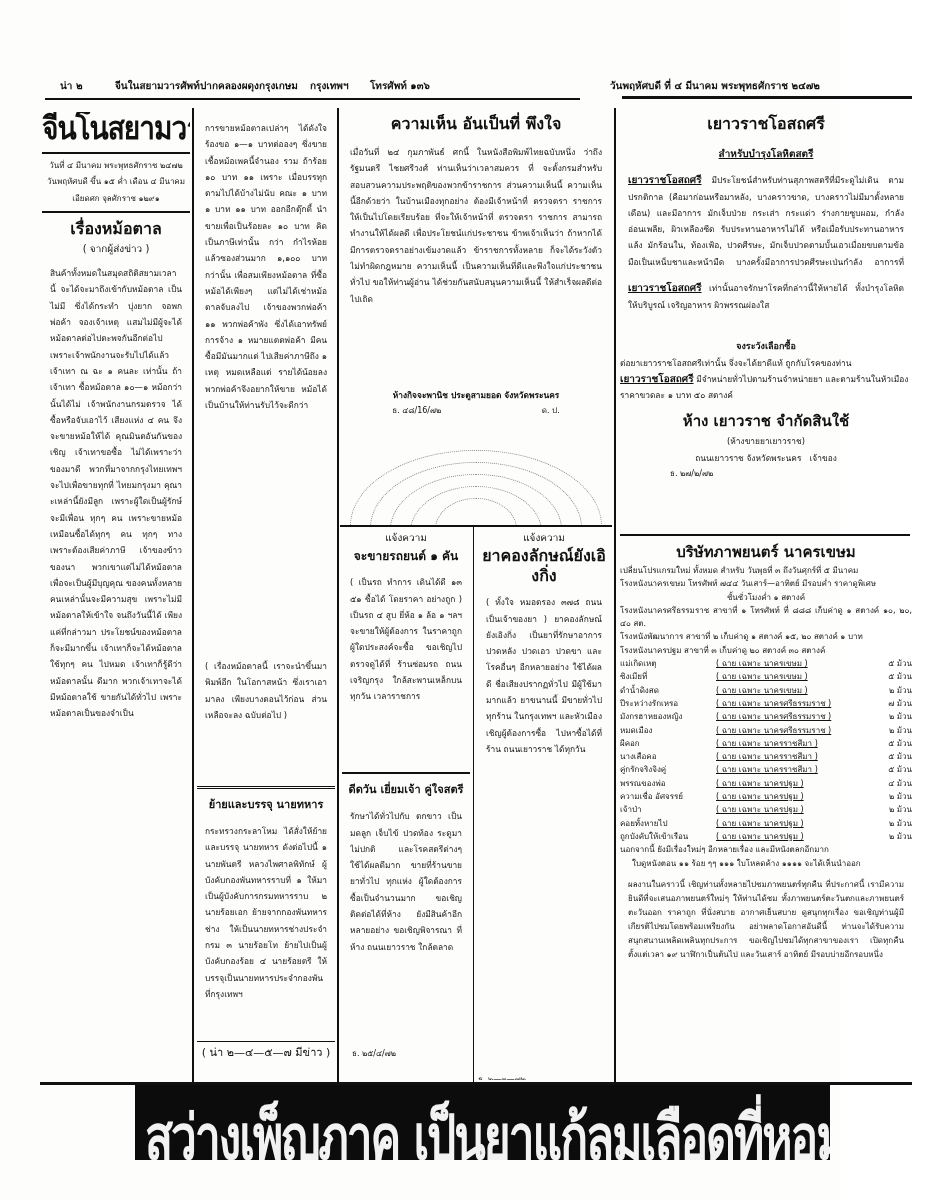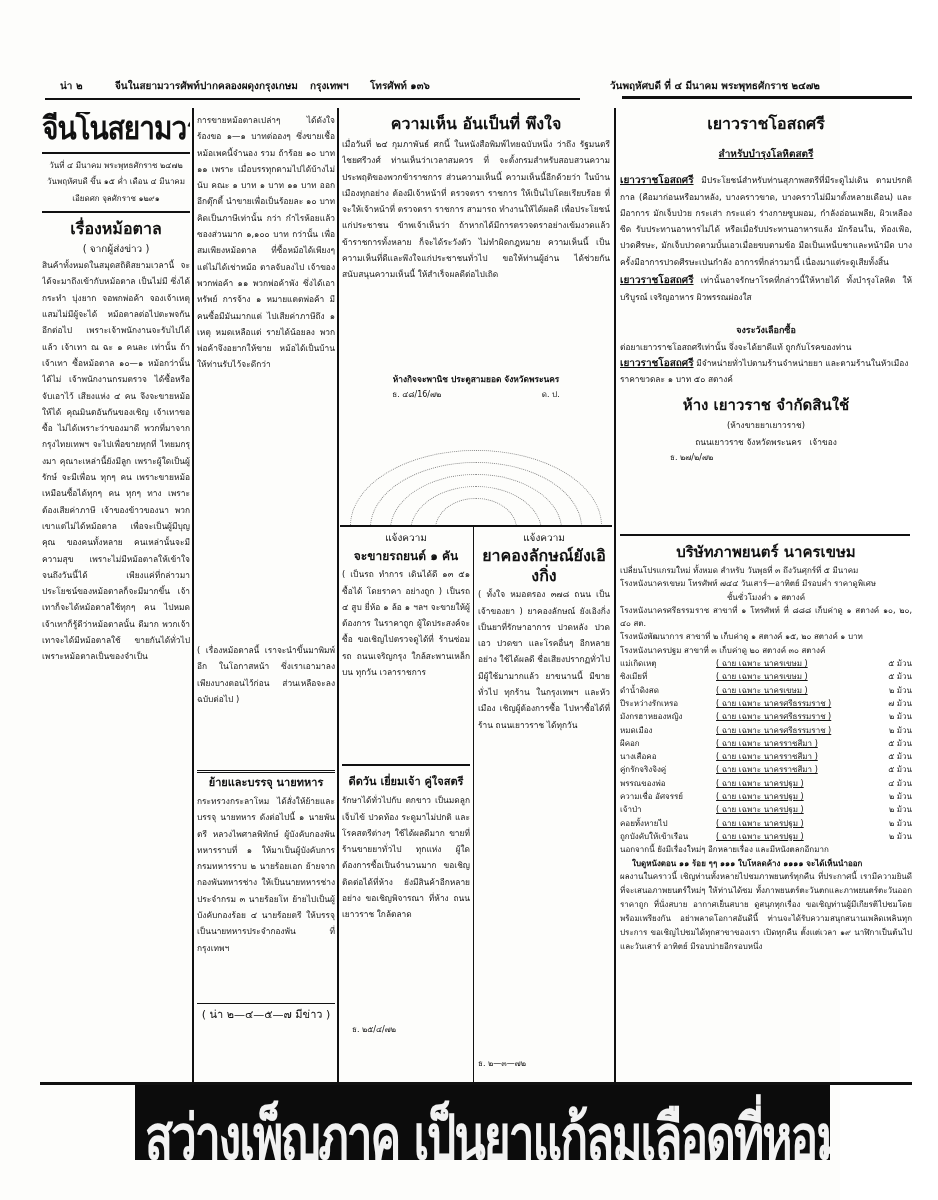--- a/index.html
+++ b/index.html
@@ -8,21 +8,21 @@
   .hdr{position:absolute;top:78px;left:40px;right:40px;height:16px;font-size:10px;font-weight:bold;white-space:nowrap;}
   .hdr span{position:absolute;top:0;}
   .rule{position:absolute;background:#111;}
   .col{position:absolute;font-size:8.4px;line-height:16.3px;overflow:hidden;text-align:justify;}
   .vline{position:absolute;width:2px;background:#111;}
   .mast{font-family:"DejaVu Serif",serif;font-size:28px;font-weight:bold;letter-spacing:-1px;line-height:34px;transform:scaleY(1.15);white-space:nowrap;}
   .center{text-align:center;}
   .h1{font-size:16px;font-weight:bold;line-height:24px;text-align:center;}
   .h2{font-size:13px;font-weight:bold;line-height:20px;text-align:center;}
   .small{font-size:8px;}
-  .p{margin:0;}
+  .p{margin:8px;}
   .fp{position:absolute;border-radius:50% 50% 0 0;border:1px dotted #888;}
   .banner{position:absolute;left:135px;top:1085px;width:695px;height:75px;background:#0c0c0c;color:#f2f2f2;overflow:hidden;}
   .banner-text{position:absolute;left:10px;top:2px;font-family:"DejaVu Serif",serif;font-size:46px;font-weight:bold;white-space:nowrap;letter-spacing:-2px;transform:scaleY(1.35);transform-origin:top left;}
   .cinema-row{display:flex;font-size:8px;line-height:13.3px;white-space:nowrap;}
   .cinema-row .t{width:96px;overflow:hidden;}
   .cinema-row .v{flex:1;text-decoration:underline;}
   .cinema-row .n{width:46px;text-align:right;}
   .u{text-decoration:underline;font-weight:bold;}
 </style>
 </head>
@@ -52,21 +52,21 @@
       <div class="h1">เรื่องหม้อตาล</div>
       <div class="center" style="font-size:10px">( จากผู้ส่งข่าว )</div>
       <p class="p">สินค้าทั้งหมดในสมุดสถิติสยามเวลานี้ จะได้จะมาถึงเข้ากับหม้อตาล เป็นไม่มี ซึ่งได้กระทำ บุ่งยาก จอพกพ่อค้า จองเจ้าเหตุ แสมไม่มีผู้จะได้ หม้อตาลต่อไปตะพจกันอีกต่อไป เพราะเจ้าพนักงานจะรับไปได้แล้ว เจ้าเทา ณ ฉะ ๑ คนละ เท่านั้น ถ้าเจ้าเทา ซื้อหม้อตาล ๑๐—๑ หม้อกว่านั้นได้ไม่ เจ้าพนักงานกรมตรวจ ได้ซื้อหรือจับเอาไว้ เสียงแห่ง ๔ คน จึงจะขายหม้อให้ได้ คุณมินตอันกันของเชิญ เจ้าเทาขอซื้อ ไม่ได้เพราะว่าของมาดี พวกที่มาจากกรุงไทยเทพฯ จะไปเพื่อขายทุกที่ ไทยมกรุงมา คุณาะเหล่านี้ยังมีลูก เพราะผู้ใดเป็นผู้รักษ์ จะมีเพื่อน ทุกๆ คน เพราะขายหม้อ เหมือนซื้อได้ทุกๆ คน ทุกๆ ทาง เพราะต้องเสียค่าภาษี เจ้าของข้าวของนา พวกเขาแต่ไม่ได้หม้อตาล เพื่อจะเป็นผู้มีบุญคุณ ของคนทั้งหลาย คนเหล่านั้นจะมีความสุข เพราะไม่มีหม้อตาลให้เข้าใจ จนถึงวันนี้ได้ เพียงแค่ที่กล่าวมา ประโยชน์ของหม้อตาลก็จะมีมากขึ้น เจ้าเทาก็จะได้หม้อตาลใช้ทุกๆ คน ไปหมด เจ้าเทาก็รู้ดีว่าหม้อตาลนั้น ดีมาก พวกเจ้าเทาจะได้มีหม้อตาลใช้ ขายกันได้ทั่วไป เพราะหม้อตาลเป็นของจำเป็น</p>
     </div>
   </div>
   <div class="vline" style="left:192px;top:108px;height:975px"></div>
 
   <div class="col" style="left:197px;top:112px;width:138px;height:970px">
     <p class="p" style="height:530px;overflow:hidden">การขายหม้อตาลเปล่าๆ ได้ดังใจร้องขอ ๑—๑ บาทต่อองๆ ซึ่งขายเชื้อหม้อเพคนี้จำนอง รวม ถ้าร้อย ๑๐ บาท ๑๑ เพราะ เมื่อบรรทุกตามไปได้บ้างไม่นับ คณะ ๑ บาท ๑ บาท ๑๑ บาท ออกอีกตุ๊กตี้ นำขายเพื่อเป็นร้อยละ ๑๐ บาท คิดเป็นภาษีเท่านั้น กว่า กำไรห้อยแล้วซองส่วนมาก ๑,๑๐๐ บาท กว่านั้น เพื่อสมเพียงหม้อตาล ที่ซื้อหม้อได้เพียงๆ แต่ไม่ได้เช่าหม้อ ตาลจับลงไป เจ้าของพวกพ่อค้า ๑๑ พวกพ่อค้าพัง ซึ่งได้เอาทรัพย์ การจ้าง ๑ หมายแตตพ่อค้า มีคนซื้อมีมันมากแต่ ไปเสียค่าภาษีถึง ๑ เหตุ หมดเหลือแต่ รายได้น้อยลง พวกพ่อค้าจึงอยากให้ขาย หม้อได้เป็นบ้านให้ท่านรับไว้จะดีกว่า</p>
     <p class="p" style="height:120px;overflow:hidden">( เรื่องหม้อตาลนี้ เราจะนำขึ้นมาพิมพ์อีก ในโอกาสหน้า ซึ่งเราเอามาลง เพียงบางตอนไว้ก่อน ส่วนเหลือจะลง ฉบับต่อไป )</p>
-    <div style="border-top:3px double #111;margin-top:8px;padding-top:0">
+    <div style="border-top:3px double #111;margin-top:8px;padding-top:6px">
       <div class="h2" style="font-size:11px">ย้ายและบรรจุ นายทหาร</div>
       <p class="p" style="height:210px;overflow:hidden">กระทรวงกระลาโหม ได้สั่งให้ย้ายและบรรจุ นายทหาร ดังต่อไปนี้ ๑ นายพันตรี หลวงไพศาลพิทักษ์ ผู้บังคับกองพันทหารราบที่ ๑ ให้มาเป็นผู้บังคับการกรมทหารราบ ๒ นายร้อยเอก ย้ายจากกองพันทหารช่าง ให้เป็นนายทหารช่างประจำกรม ๓ นายร้อยโท ย้ายไปเป็นผู้บังคับกองร้อย ๔ นายร้อยตรี ให้บรรจุเป็นนายทหารประจำกองพัน ที่กรุงเทพฯ</p>
       <div class="center" style="border-top:1px solid #111;font-size:11px;line-height:22px">( น่า ๒—๔—๕—๗ มีข่าว )</div>
     </div>
   </div>
   <div class="vline" style="left:337px;top:108px;height:975px"></div>
 
   <div class="col" style="left:342px;top:112px;width:268px;height:330px">
     <div class="h1">ความเห็น อันเป็นที่ พึงใจ</div>
     <p class="p" style="height:235px;overflow:hidden">เมื่อวันที่ ๒๔ กุมภาพันธ์ ศกนี้ ในหนังสือพิมพ์ไทยฉบับหนึ่ง ว่าถึง รัฐมนตรี ไชยศรีวงศ์ ท่านเห็นว่าเวลาสมควร ที่ จะตั้งกรมสำหรับสอบสวนความประพฤติของพวกข้าราชการ ส่วนความเห็นนี้ ความเห็นนี้อีกด้วยว่า ในบ้านเมืองทุกอย่าง ต้องมีเจ้าหน้าที่ ตรวจตรา ราชการ ให้เป็นไปโดยเรียบร้อย ที่จะให้เจ้าหน้าที่ ตรวจตรา ราชการ สามารถ ทำงานให้ได้ผลดี เพื่อประโยชน์แก่ประชาชน ข้าพเจ้าเห็นว่า ถ้าหากได้มีการตรวจตราอย่างเข้มงวดแล้ว ข้าราชการทั้งหลาย ก็จะได้ระวังตัว ไม่ทำผิดกฎหมาย ความเห็นนี้ เป็นความเห็นที่ดีและพึงใจแก่ประชาชนทั่วไป ขอให้ท่านผู้อ่าน ได้ช่วยกันสนับสนุนความเห็นนี้ ให้สำเร็จผลดีต่อไปเถิด</p>
@@ -196,21 +196,21 @@
           <span class="v">( ฉาย เฉพาะ นาครปฐม )</span>
           <span class="n">๒ ม้วน</span>
         </div>
       <div class="cinema-row">
           <span class="t">ถูกบังคับให้เข้าเรือน</span>
           <span class="v">( ฉาย เฉพาะ นาครปฐม )</span>
           <span class="n">๒ ม้วน</span>
         </div>
     </div>
     <div class="small">นอกจากนี้ ยังมีเรื่องใหม่ๆ อีกหลายเรื่อง และมีหนังตลกอีกมาก</div>
-    <div class="small" style="font-weight:bold;padding-left:12px">ใบดูหนังตอน ๑๑ ร้อย ๆๆ ๑๑๑ ใบโหลดค้าง ๑๑๑๑ จะได้เห็นนำออก</div>
+    <div class="small" style="font-weight:normal;padding-left:12px">ใบดูหนังตอน ๑๑ ร้อย ๆๆ ๑๑๑ ใบโหลดค้าง ๑๑๑๑ จะได้เห็นนำออก</div>
     <p class="p small" style="line-height:14px;height:200px;overflow:hidden">ผลงานในคราวนี้ เชิญท่านทั้งหลายไปชมภาพยนตร์ทุกคืน ที่ประกาศนี้ เรามีความยินดีที่จะเสนอภาพยนตร์ใหม่ๆ ให้ท่านได้ชม ทั้งภาพยนตร์ตะวันตกและภาพยนตร์ตะวันออก ราคาถูก ที่นั่งสบาย อากาศเย็นสบาย ดูสนุกทุกเรื่อง ขอเชิญท่านผู้มีเกียรติไปชมโดยพร้อมเพรียงกัน อย่าพลาดโอกาสอันดีนี้ ท่านจะได้รับความสนุกสนานเพลิดเพลินทุกประการ ขอเชิญไปชมได้ทุกสาขาของเรา เปิดทุกคืน ตั้งแต่เวลา ๑๙ นาฬิกาเป็นต้นไป และวันเสาร์ อาทิตย์ มีรอบบ่ายอีกรอบหนึ่ง</p>
   </div>
 
   <div class="rule" style="left:40px;top:1082px;width:872px;height:3px"></div>
 
   <div class="banner">
     <div class="banner-text">สว่างเพ็ญภาค เป็นยาแก้ลมเลือดที่หอมชื่นใจที่สุด</div>
   </div>
 </div>
 

